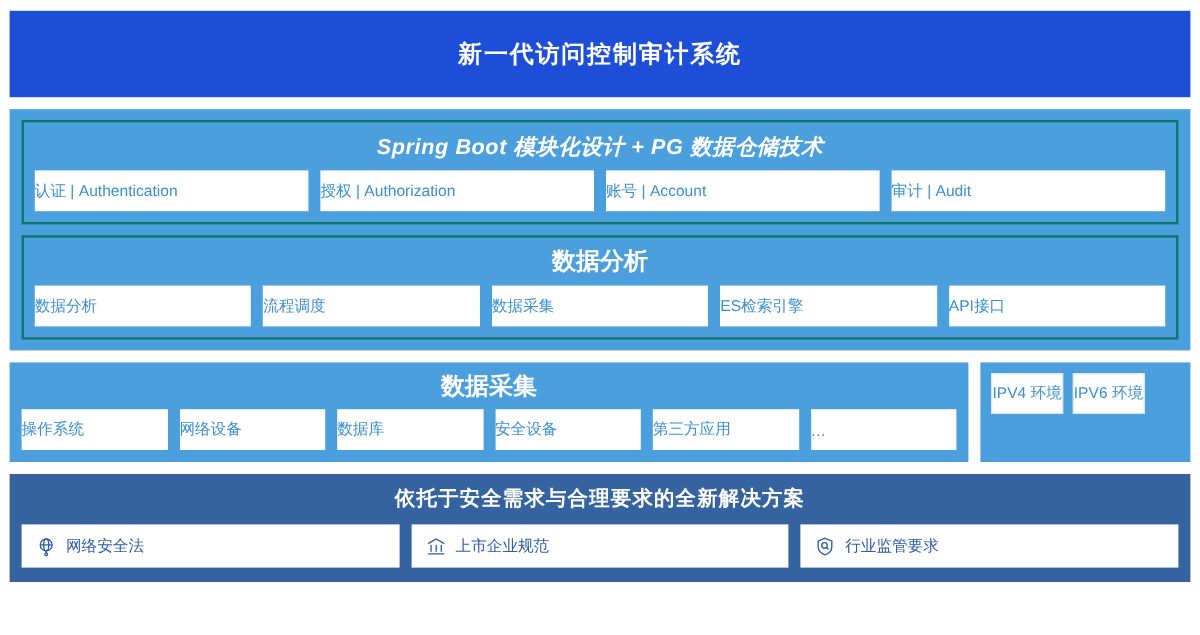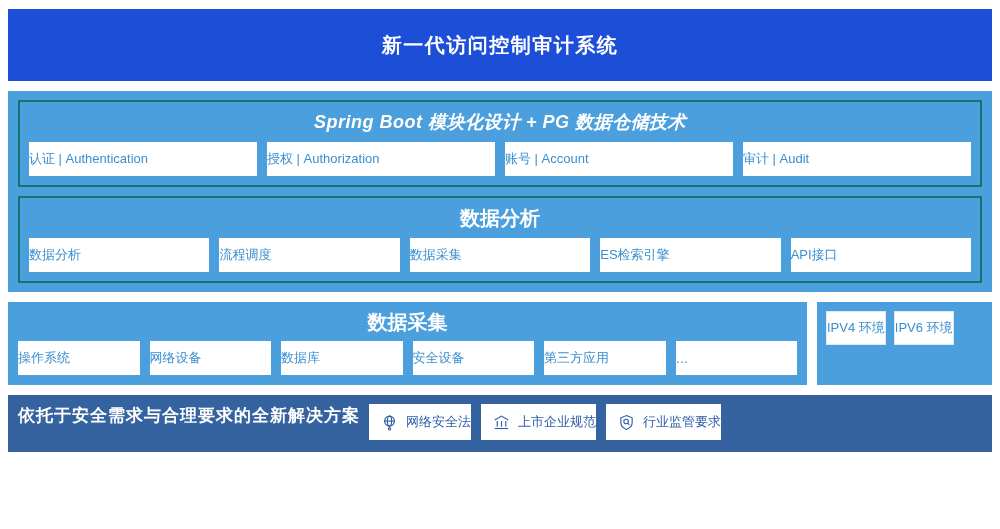--- a/index.html
+++ b/index.html
@@ -112,21 +112,21 @@
   }
   .env-panel .card {
     border: 1px solid #dceaf6;
   }
 
   
   .solution-panel {
     background: #35639f;
     padding: 9px 10px 12px 10px;
     display: flex;
-    flex-direction: row;
+    flex-direction: column;
     gap: 9px;
     flex: 0 0 auto;
   }
   .solution-panel .group-title {
     font-size: 17px;
     letter-spacing: 1px;
   }
   .solution-panel .card {
     height: 36px;
     color: #2d5ea8;

